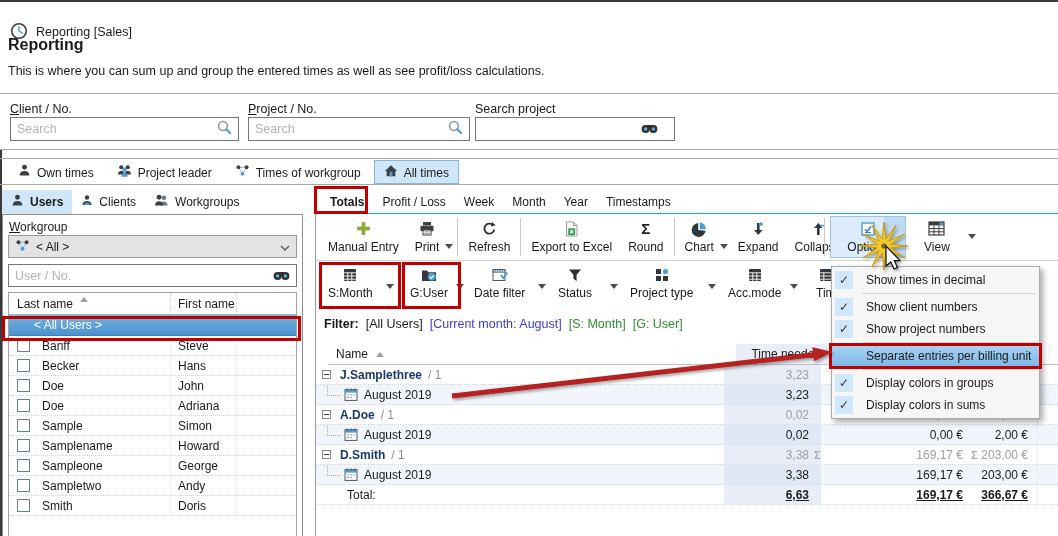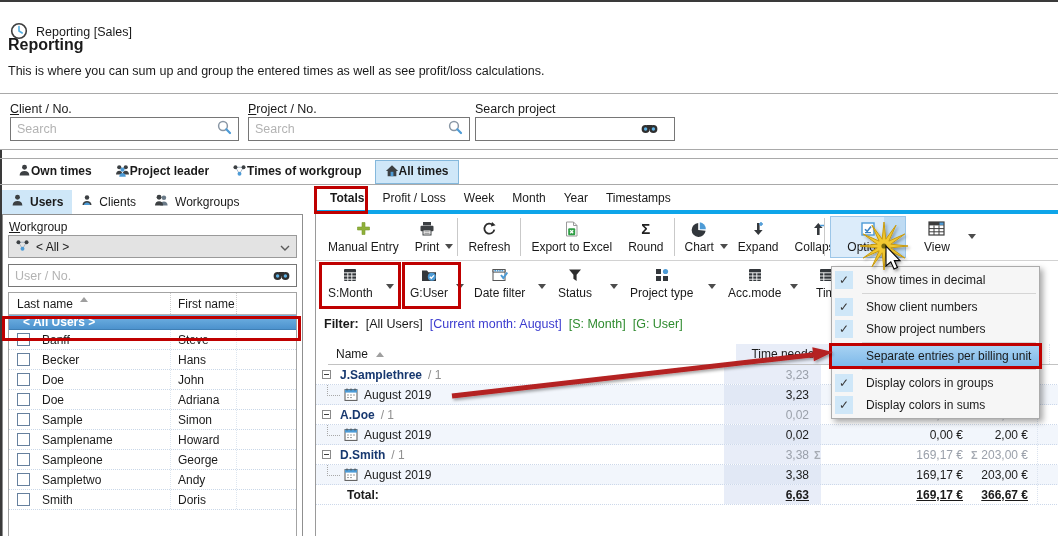--- a/index.html
+++ b/index.html
@@ -22,21 +22,21 @@
   .mn { text-decoration:underline; }
   .tinput { position:absolute; top:23px; height:24px; border:1px solid #767676; background:#fff;
             display:flex; align-items:center; padding:0 6px; }
   .tinput input { border:none; outline:none; flex:1; min-width:0; font:12.5px "Liberation Sans",sans-serif; color:#222; background:transparent; }
   .tinput input::placeholder { color:#b3b3b3; }
 
   
   .scopetabs { position:absolute; left:0; top:158px; width:1058px; height:27px;
                border-top:1px solid #a9a9a9; border-bottom:1px solid #a9a9a9;
                display:flex; align-items:center; padding-left:8px; }
-  .stab { display:flex; align-items:flex-start; padding:3px 9px; margin-right:3px; border:1px solid transparent;font-weight:bold; }
+  .stab { display:flex; align-items:flex-end; gap:6px; padding:3px 9px; margin-right:3px; border:1px solid transparent; }
   .stab.active { background:#cfe7f8; border:1px solid #84b8dc; }
 
   
   .leftpanel { position:absolute; left:2px; top:190px; width:303px; height:346px; }
   .ltabs { display:flex; height:24px; }
   .ltab  { display:flex; align-items:center; gap:6px; padding:0 9px; }
   .ltab.active { background:#cfe7f8; font-weight:bold; }
   .lbox { position:absolute; left:0; top:24px; width:301px; height:322px;
           border:1px solid #8f8f8f; border-bottom:none; background:#fff; }
   .wglabel { position:absolute; left:6px; top:5px; }
@@ -45,34 +45,34 @@
   .usearch  { position:absolute; left:5px; top:49px; width:289px; height:23px; border:1px solid #767676;
               display:flex; align-items:center; padding:0 6px; background:#fff; }
   .usearch input { border:none; outline:none; flex:1; min-width:0; font:12.5px "Liberation Sans",sans-serif; background:transparent; }
   .usearch input::placeholder { color:#b3b3b3; }
   .utable { position:absolute; left:5px; top:77px; width:289px; bottom:0;
             border:1px solid #a3a3a3; border-bottom:none; overflow:hidden; background:#fff; }
   .uhead { height:22px; display:flex; align-items:center; border-bottom:1px solid #b4b4b4; }
   .uh-last  { width:161px; padding-left:8px; display:flex; align-items:flex-start; gap:7px; }
   .uh-first { width:66px; padding-left:7px; border-left:1px dotted #cfcfcf; align-self:stretch; display:flex; align-items:center; }
   .uh-rest  { flex:1; border-left:1px dotted #cfcfcf; align-self:stretch; }
-  .allusers { height:15px; background:linear-gradient(#72b3e4,#4c92cd); color:#fff; font-weight:bold;
-              display:flex; align-items:center; padding-left:14px; border-bottom:1px solid #3f7fb5; }
+  .allusers { height:21px; background:linear-gradient(#72b3e4,#4c92cd); color:#fff; font-weight:normal;
+              display:flex; align-items:center; padding-left:25px; border-bottom:1px solid #3f7fb5; }
   .urow { height:20px; display:flex; align-items:center; border-bottom:1px dotted #c9d7e8; }
   .ucheck { width:13px; height:13px; border:1px solid #66809e; background:#fff; margin-left:8px; flex:0 0 auto; }
   .ulast  { width:140px; padding-left:12px; }
   .ufirst { width:66px; padding-left:7px; border-left:1px dotted #dde6f0; align-self:stretch; display:flex; align-items:center; }
   .urest  { flex:1; border-left:1px dotted #dde6f0; align-self:stretch; }
 
   .tri-up   { width:0; height:0; border-left:4px solid transparent; border-right:4px solid transparent; border-bottom:5px solid #9f9f9f; }
   .caret    { width:0; height:0; border-left:4px solid transparent; border-right:4px solid transparent; border-top:5px solid #4c4c4c; }
 
   
   .rightpanel { position:absolute; left:315px; top:187px; width:743px; height:349px; border-left:1px solid #9a9a9a; }
-  .rtabs { height:27px; display:flex; align-items:flex-start; padding-left:5px; border-bottom:4px solid #0ea5e9; }
+  .rtabs { height:27px; display:flex; align-items:flex-end; padding-left:5px; border-bottom:1px solid #0ea5e9; }
   .rtab  { padding:4px 9px; }
   .rtab.active { font-weight:bold; }
 
   .toolbar1 { position:absolute; left:0; top:27px; width:100%; height:47px; border-bottom:1px solid #d2d2d2;
               display:flex; align-items:center; padding-left:4px; }
   .tbtn { display:flex; flex-direction:column; align-items:center; justify-content:center; gap:3px; height:42px; padding:0 8px; }
   .ticon { height:17px; display:flex; align-items:center; justify-content:center; }
   .tsep  { width:1px; height:38px; background:#c9c9c9; margin:0 2px; flex:0 0 auto; }
   .tcaret { margin:18px 2px 0 -2px; }
   .tbtn.opt { position:absolute; left:514px; top:2px; background:linear-gradient(90deg,#dcecfa 0 72%,#bedbf3 72%);
@@ -104,21 +104,21 @@
   .gname { font-weight:bold; color:#17386f; }
   .gsuffix { color:#8f8f8f; margin-left:6px; }
   .elbow { width:13px; height:11px; border-left:1px dotted #a8a8a8; border-bottom:1px dotted #a8a8a8; margin-left:11px; margin-bottom:8px; flex:0 0 auto; }
   .mtext { margin-left:6px; }
   .calico { margin-left:4px; flex:0 0 auto; display:flex; }
   .gval { color:#9aa0aa; }
   .sig { position:absolute; font-size:11px; color:#a6abb3; font-weight:bold; }
   .c-a1 .sig { left:-7px; }
   .c-a2 .sig { left:4px; }
   .rrow.total .c-time, .rrow.total .c-a1, .rrow.total .c-a2 { font-weight:bold; text-decoration:underline; }
-  .tot-label { margin-left:31px; font-weight:bold; }
+  .tot-label { margin-left:31px; font-weight:normal; }
 
   
   .omenu { position:absolute; left:831px; top:266px; width:209px; background:#f6f6f6;
            border:1px solid #ababab; box-shadow:3px 3px 6px rgba(0,0,0,.35); padding:2px 0; z-index:30; }
   .mi { height:22px; display:flex; align-items:center; position:relative; padding-left:34px; }
   .mcheck { position:absolute; left:3px; top:2px; width:18px; height:18px; background:#cfe7f8;
             display:flex; align-items:center; justify-content:center; color:#3c3c3c; font-size:12px; }
   .msep { height:5px; position:relative; }
   .msep::after { content:""; position:absolute; left:30px; right:3px; top:2px; height:1px; background:#d5d5d5; }
   .mi.hl { background:linear-gradient(#a9d3f3,#7cb8e9); }

